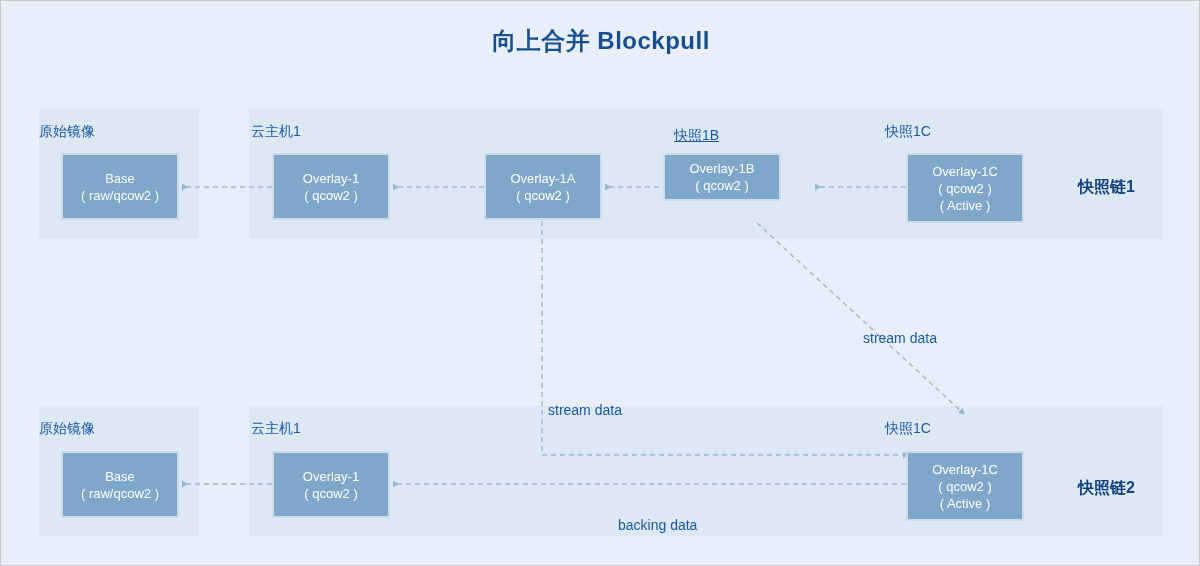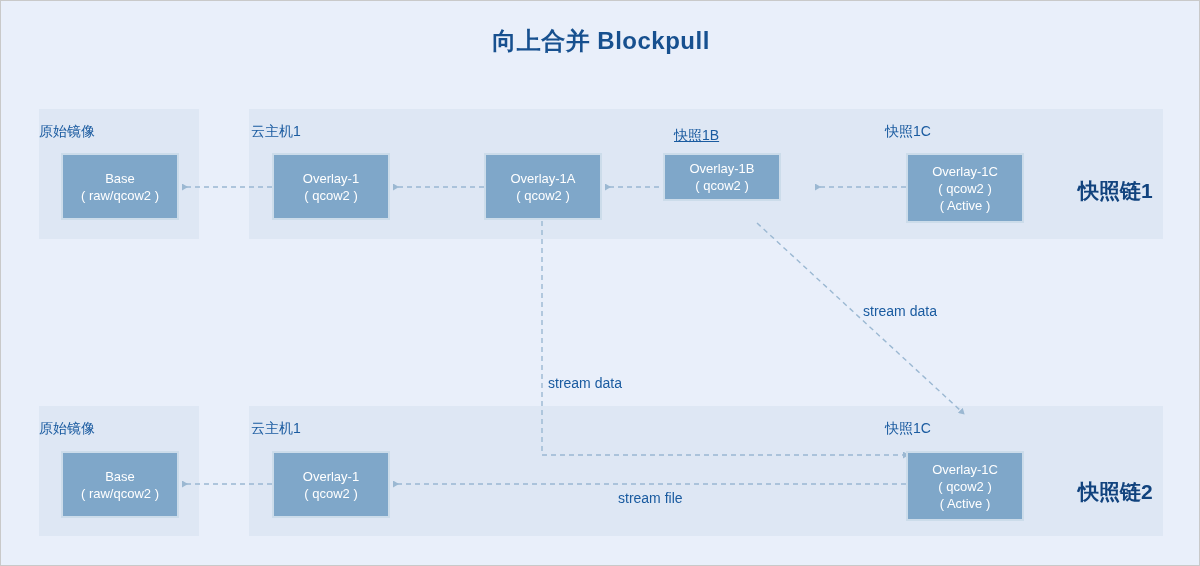--- a/index.html
+++ b/index.html
@@ -33,21 +33,21 @@
     background: #dee7f4;
   }
   .group-label {
     position: absolute;
     font-size: 14px;
     color: #1a5ba0;
     white-space: nowrap;
   }
   .chain-label {
     position: absolute;
-    font-size: 21px;
+    font-size: 16px;
     font-weight: bold;
     color: #11437e;
     white-space: nowrap;
   }
   .node {
     position: absolute;
     background: #7fa7c9;
     border: 2px solid #ccdcea;
     box-sizing: border-box;
     color: #ffffff;
@@ -58,20 +58,21 @@
     align-items: center;
     justify-content: center;
     text-align: center;
   }
   .node .ln { display: block; }
   .edge-label {
     position: absolute;
     font-size: 14px;
     color: #1a5ba0;
     white-space: nowrap;
+    margin-top: 27px;
   }
   svg.links {
     position: absolute;
     left: 0;
     top: 0;
     width: 1200px;
     height: 566px;
     pointer-events: none;
   }
   .dash {
@@ -164,15 +165,15 @@
   <div class="node" style="left:905px; top:450px; width:118px; height:70px;">
     <span class="ln">Overlay-1C</span>
     <span class="ln">( qcow2 )</span>
     <span class="ln">( Active )</span>
   </div>
 
   <div class="chain-label" style="left:1077px; top:477px;">快照链2</div>
 
   <div class="edge-label" style="left:862px; top:302px;">stream data</div>
   <div class="edge-label" style="left:547px; top:374px;">stream data</div>
-  <div class="edge-label" style="left:617px; top:489px;">stream file</div>
+  <div class="edge-label" style="left:617px; top:489px;">backing data</div>
 
 </div>
 
 </body></html>

